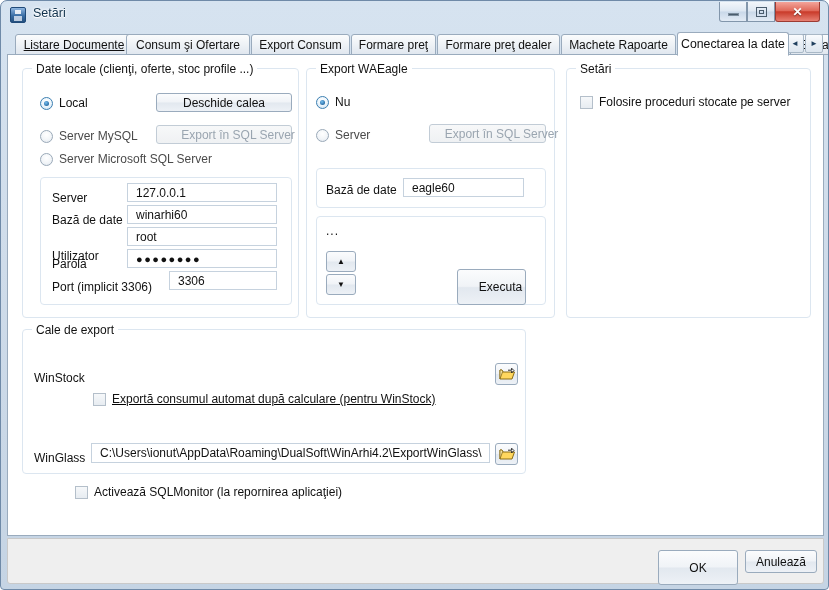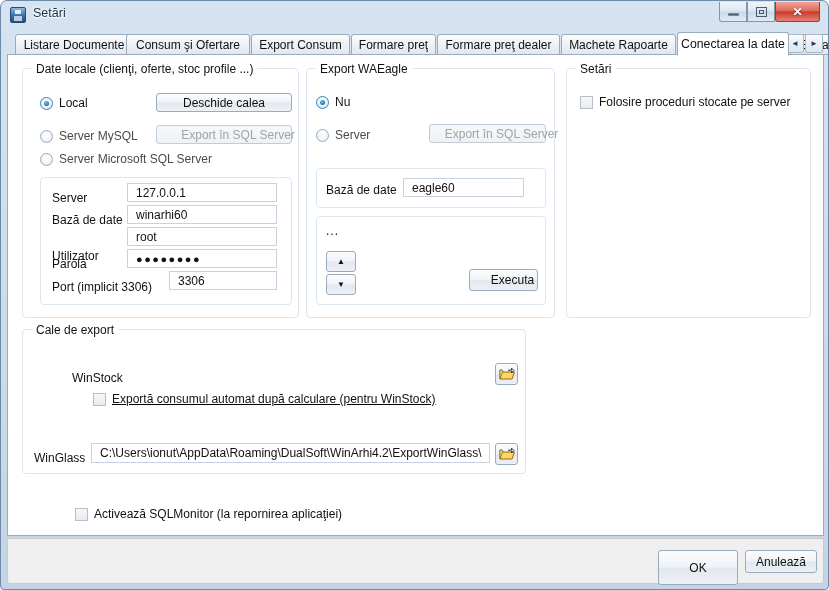--- a/index.html
+++ b/index.html
@@ -376,21 +376,21 @@
       <div class="glyph">
           <div id="max-glyph"></div>
         </div>
     </div>
     <div class="winbtn" id="btn-close">
       <div class="glyph">✕</div>
     </div>
   </div>
 
   <div id="tabstrip">
-    <div class="tab" style="left:8px;width:118px;">
+    <div class="tab" style="left:8px;width:118px;text-decoration:underline;">
         <span>Listare Documente</span>
       </div>
     <div class="tab" style="left:119px;width:124px;">
         <span>Consum şi Ofertare</span>
       </div>
     <div class="tab" style="left:244px;width:99px;">
         <span>Export Consum</span>
       </div>
     <div class="tab" style="left:344px;width:85px;">
         <span>Formare preţ</span>
@@ -484,39 +484,39 @@
       <div class="panel" style="left:9px; top:147px; width:230px; height:89px;">
         <div class="dots" style="left:9px; top:7px;">...</div>
 
         <div class="spin" style="left:9px; top:34px;">
           <span>▲</span>
         </div>
         <div class="spin" style="left:9px; top:57px;">
           <span>▼</span>
         </div>
 
-        <div class="btn" style="left:152px; top:52px; width:69px; height:22px;padding-left:18px;">
+        <div class="btn" style="left:140px; top:52px; width:69px; height:36px;padding-left:18px;">
           <span>Executa</span>
         </div>
       </div>
     </div>
 
     <div class="group" style="left:558px; top:13px; width:245px; height:250px;">
       <div class="legend">Setări</div>
 
       <div class="checkbox" style="left:13px; top:26px;">
         <span class="box"></span>
         <span class="ctext">Folosire proceduri stocate pe server</span>
       </div>
     </div>
 
     <div class="group" style="left:14px; top:274px; width:504px; height:145px;">
       <div class="legend">Cale de export</div>
 
-      <div class="lbl" style="left:11px; top:41px;margin-left:38px;">WinStock</div>
+      <div class="lbl" style="left:11px; top:41px;">WinStock</div>
       <div class="folder-btn" style="left:472px; top:33px;">
         <svg width="16" height="14" viewBox="0 0 16 14">
           <path d="M1 3 L1 12 L13 12 L15.5 5 L4 5 L3 3 Z" fill="#ffd75e" stroke="#8a6d17" stroke-width="1" stroke-linejoin="round"></path>
           <path d="M1 3 L1 12 L3.5 5 L4 5 L3 3 Z" fill="#f3e3a8" stroke="#8a6d17" stroke-width=".8"></path>
           <path d="M9 3.2 L12.6 3.2 L12.6 1.2 L15 3.6 L12.6 6 L12.6 4.2" fill="none" stroke="#2e2e2e" stroke-width="1"></path>
         </svg>
       </div>
 
       <div class="checkbox" style="left:70px; top:62px;text-decoration:underline;">
         <span class="box"></span>
@@ -527,21 +527,21 @@
       <div class="textbox" style="left:68px; top:113px; width:399px; height:20px;">C:\Users\ionut\AppData\Roaming\DualSoft\WinArhi4.2\ExportWinGlass\</div>
       <div class="folder-btn" style="left:472px; top:113px;">
         <svg width="16" height="14" viewBox="0 0 16 14">
           <path d="M1 3 L1 12 L13 12 L15.5 5 L4 5 L3 3 Z" fill="#ffd75e" stroke="#8a6d17" stroke-width="1" stroke-linejoin="round"></path>
           <path d="M1 3 L1 12 L3.5 5 L4 5 L3 3 Z" fill="#f3e3a8" stroke="#8a6d17" stroke-width=".8"></path>
           <path d="M9 3.2 L12.6 3.2 L12.6 1.2 L15 3.6 L12.6 6 L12.6 4.2" fill="none" stroke="#2e2e2e" stroke-width="1"></path>
         </svg>
       </div>
     </div>
 
-    <div class="checkbox" style="left:19px; top:452px;padding-left:48px;">
+    <div class="checkbox" style="left:19px; top:430px;padding-left:48px;">
       <span class="box"></span>
       <span class="ctext">Activează SQLMonitor (la repornirea aplicaţiei)</span>
     </div>
 
   </div>
 
   <div id="footer">
     <div class="btn" style="left:650px; top:11px; width:80px; height:35px;">
       <span>OK</span>
     </div>

